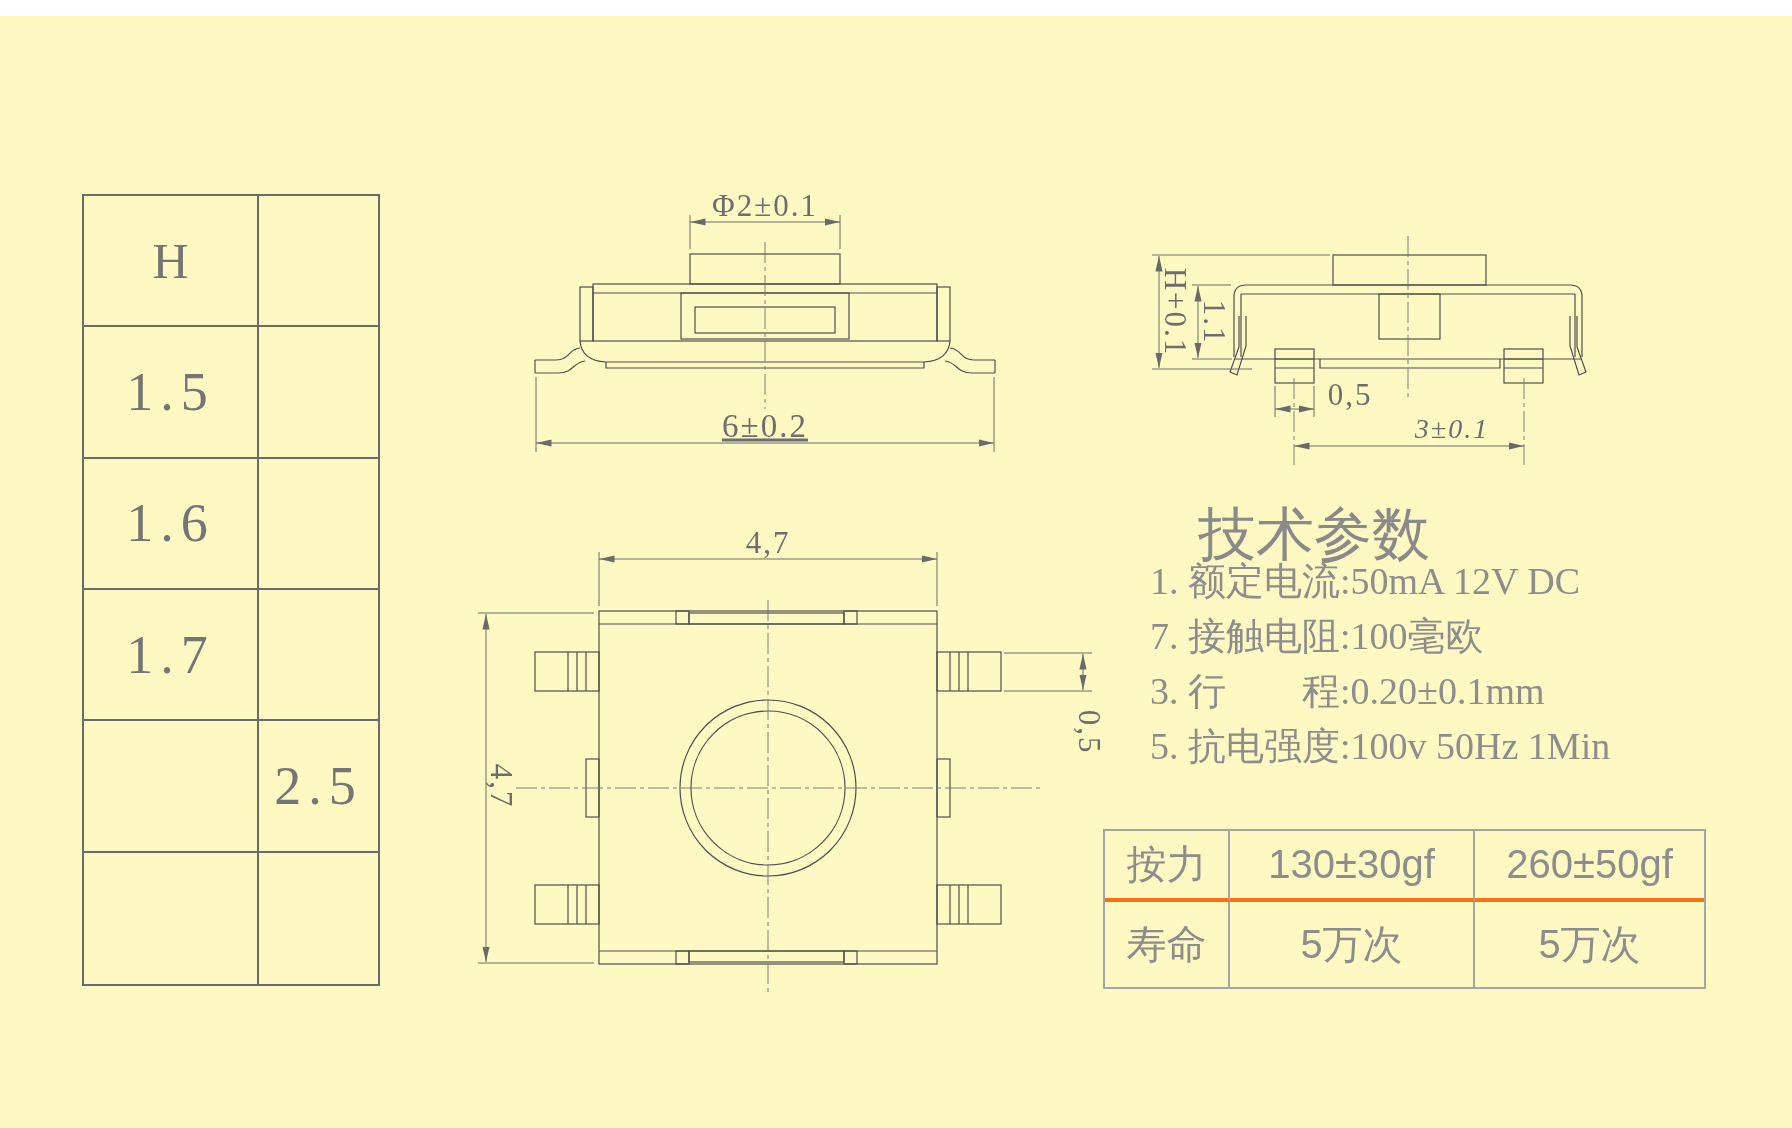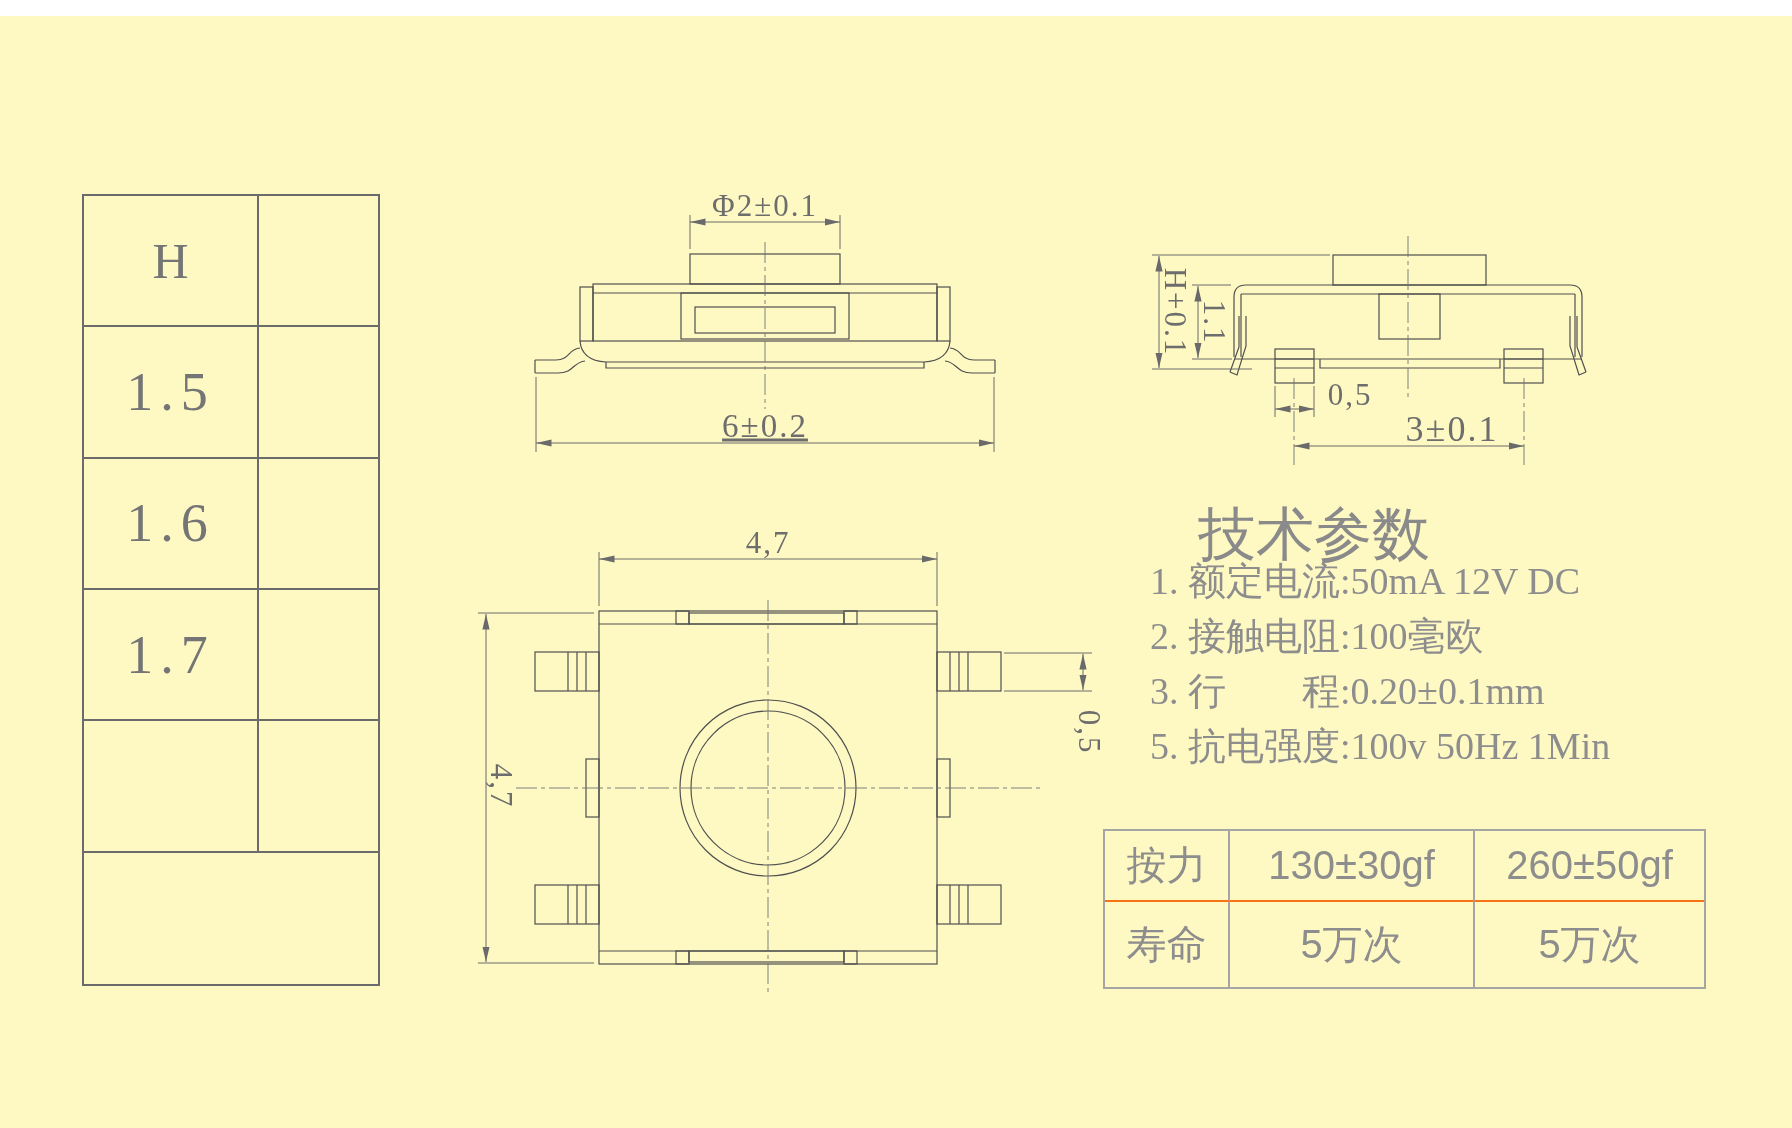--- a/index.html
+++ b/index.html
@@ -46,21 +46,21 @@
 
   
   #ftable {
     position:absolute; left:1103px; top:813px; width:603px; height:160px;
     box-sizing:border-box; border:2px solid #a5a5a5;
     display:grid; grid-template-columns:125px 245px 1fr; grid-template-rows:71px 1fr;
     color:#8d8d8d;
   }
   .fcell {
     box-sizing:border-box; display:flex; align-items:center; justify-content:center;
-    font-size:40px; border-bottom:2px solid #f97316; white-space:nowrap;
+    font-size:40px; border-bottom:4px solid #f97316; white-space:nowrap;
   }
   .fcell:not(:nth-child(3n)) { border-right:2px solid #a5a5a5; }
   .fcell:nth-child(n+4) { border-bottom:none; }
 </style>
 </head>
 <body>
 
 <div class="canvas">
 
   <svg class="drawing" width="1792" height="1128" viewBox="0 0 1792 1128">
@@ -170,43 +170,44 @@
       <line class="dim arrows" x1="1083" y1="638" x2="1083" y2="674"></line>
     </g>
   </svg>
 
   <div class="dimlabel" style="left:765px; top:190px;">Φ2±0.1</div>
   <div class="dimlabel" style="left:765px; top:410px; font-size:33px;text-decoration:underline;">6±0.2</div>
 
   <div class="dimlabel rot" style="left:1175px; top:296px;">H+0.1</div>
   <div class="dimlabel rot" style="left:1214px; top:306px;">1.1</div>
   <div class="dimlabel" style="left:1350px; top:379px;">0,5</div>
-  <div class="dimlabel" style="left:1452px; top:413px; font-size:36px;">3±0.1</div>
+  <div class="dimlabel" style="left:1452px; top:413px; font-size:28px;font-style:italic;">3±0.1</div>
 
   <div class="dimlabel" style="left:768px; top:527px;">4,7</div>
   <div class="dimlabel rot" style="left:501px; top:770px;">4,7</div>
   <div class="dimlabel rot" style="left:1089px; top:716px;">0,5</div>
 
   <div id="htable">
     <div class="hcell hdr">H</div>
     <div class="hcell"></div>
     <div class="hcell">1.5</div>
     <div class="hcell"></div>
     <div class="hcell">1.6</div>
     <div class="hcell"></div>
     <div class="hcell">1.7</div>
     <div class="hcell"></div>
     <div class="hcell"></div>
+    <div class="hcell">2.5</div>
     <div class="hcell"></div>
   </div>
 
   <div id="tech-title">技术参数</div>
   <div id="tech-list">
     <div class="tech-item">1. 额定电流:50mA 12V DC</div>
-    <div class="tech-item">2. 接触电阻:100毫欧</div>
+    <div class="tech-item">7. 接触电阻:100毫欧</div>
     <div class="tech-item">3. 行　　程:0.20±0.1mm</div>
     <div class="tech-item">5. 抗电强度:100v 50Hz 1Min</div>
   </div>
 
   <div id="ftable">
     <div class="fcell">按力</div>
     <div class="fcell">130±30gf</div>
     <div class="fcell">260±50gf</div>
     <div class="fcell">寿命</div>
     <div class="fcell">5万次</div>

